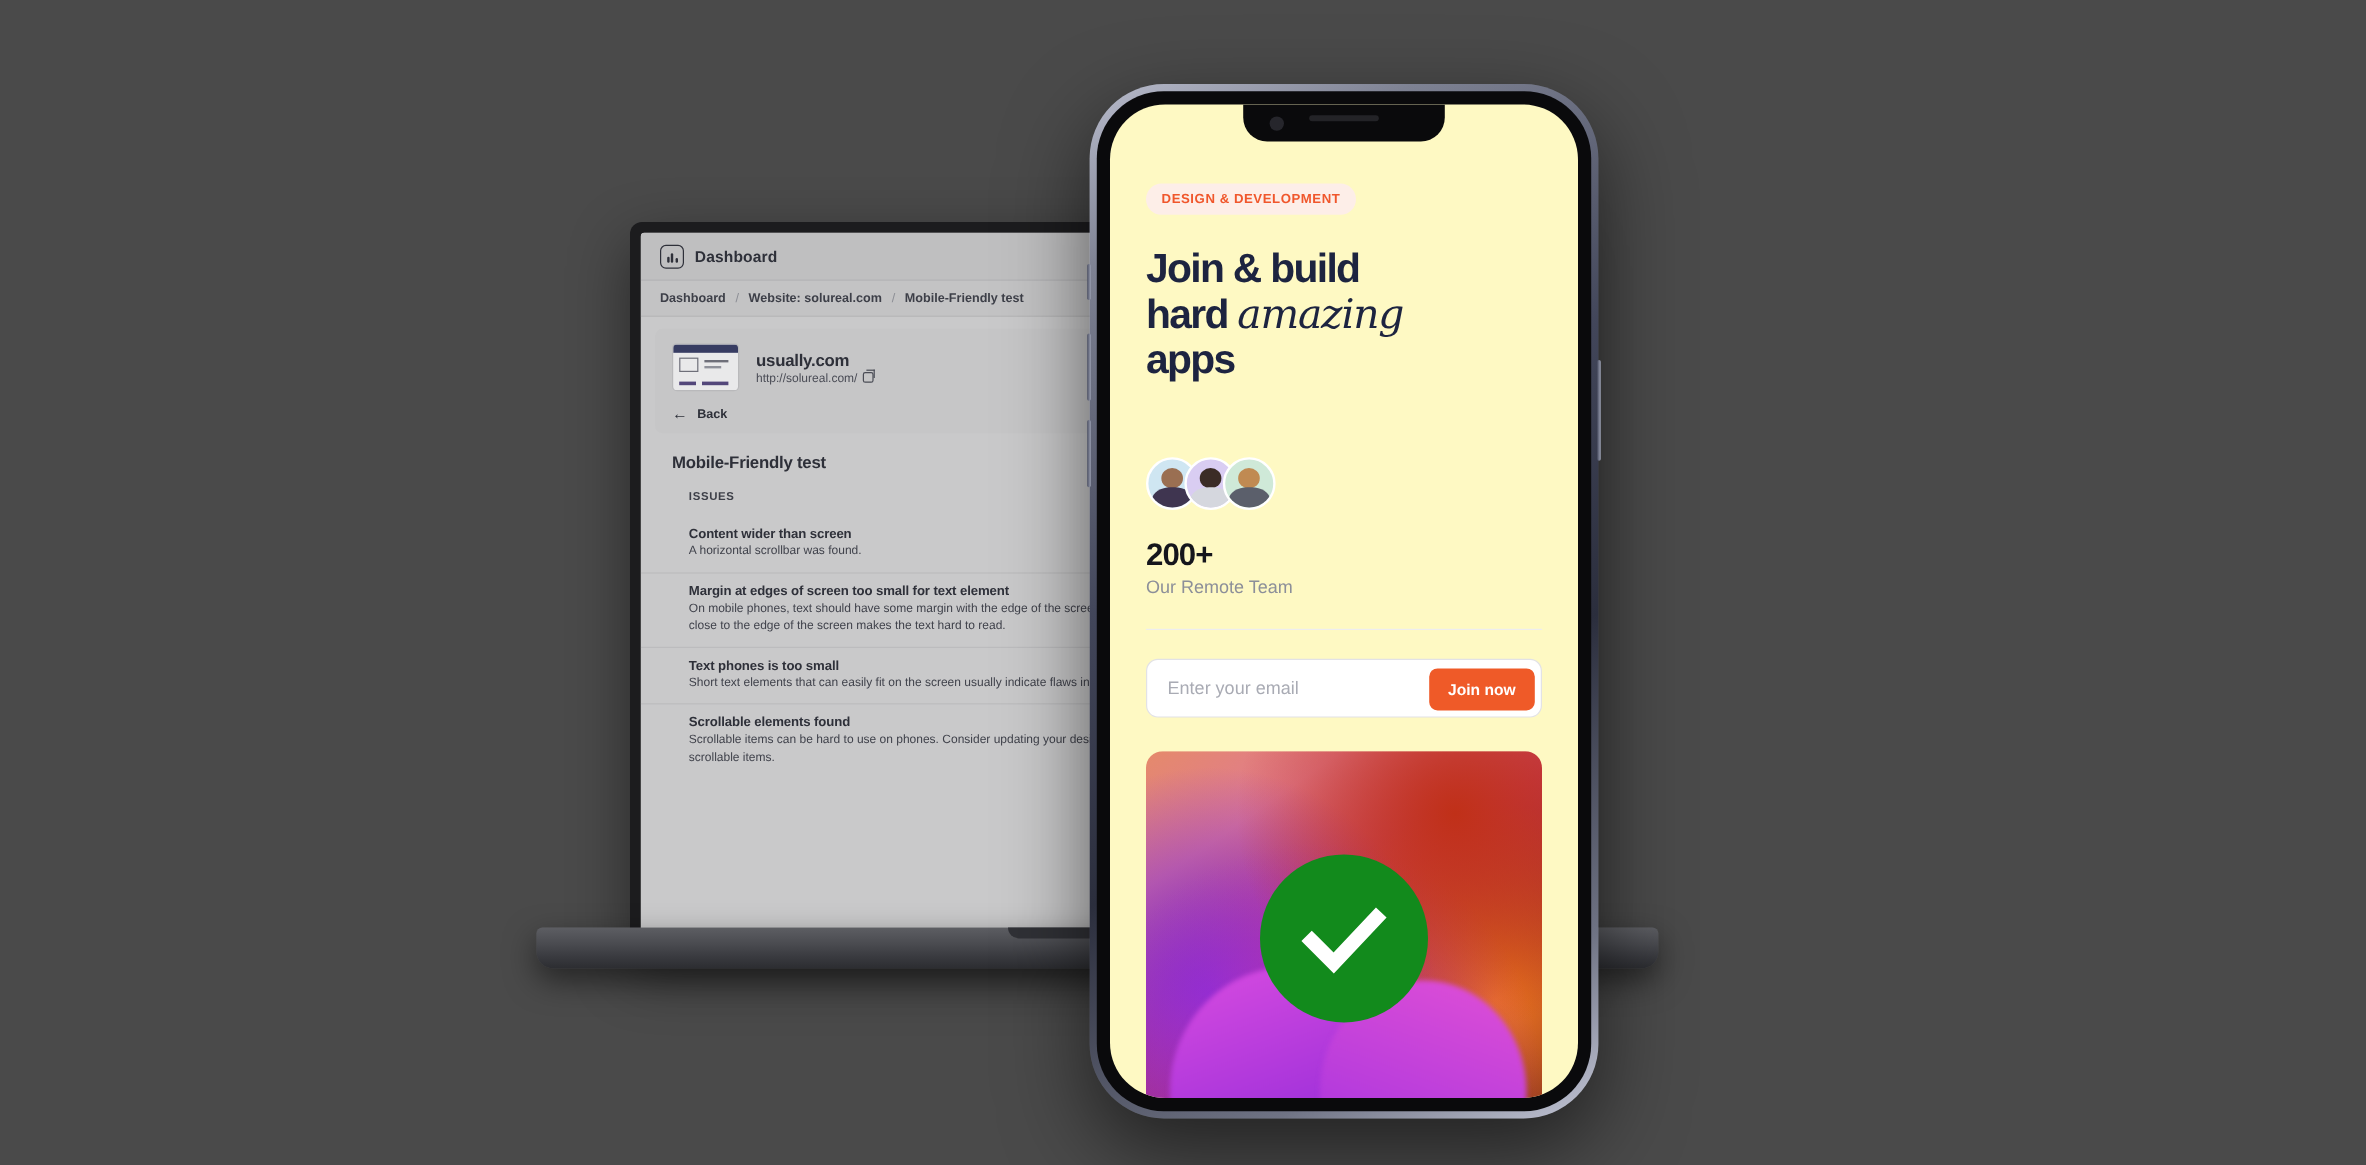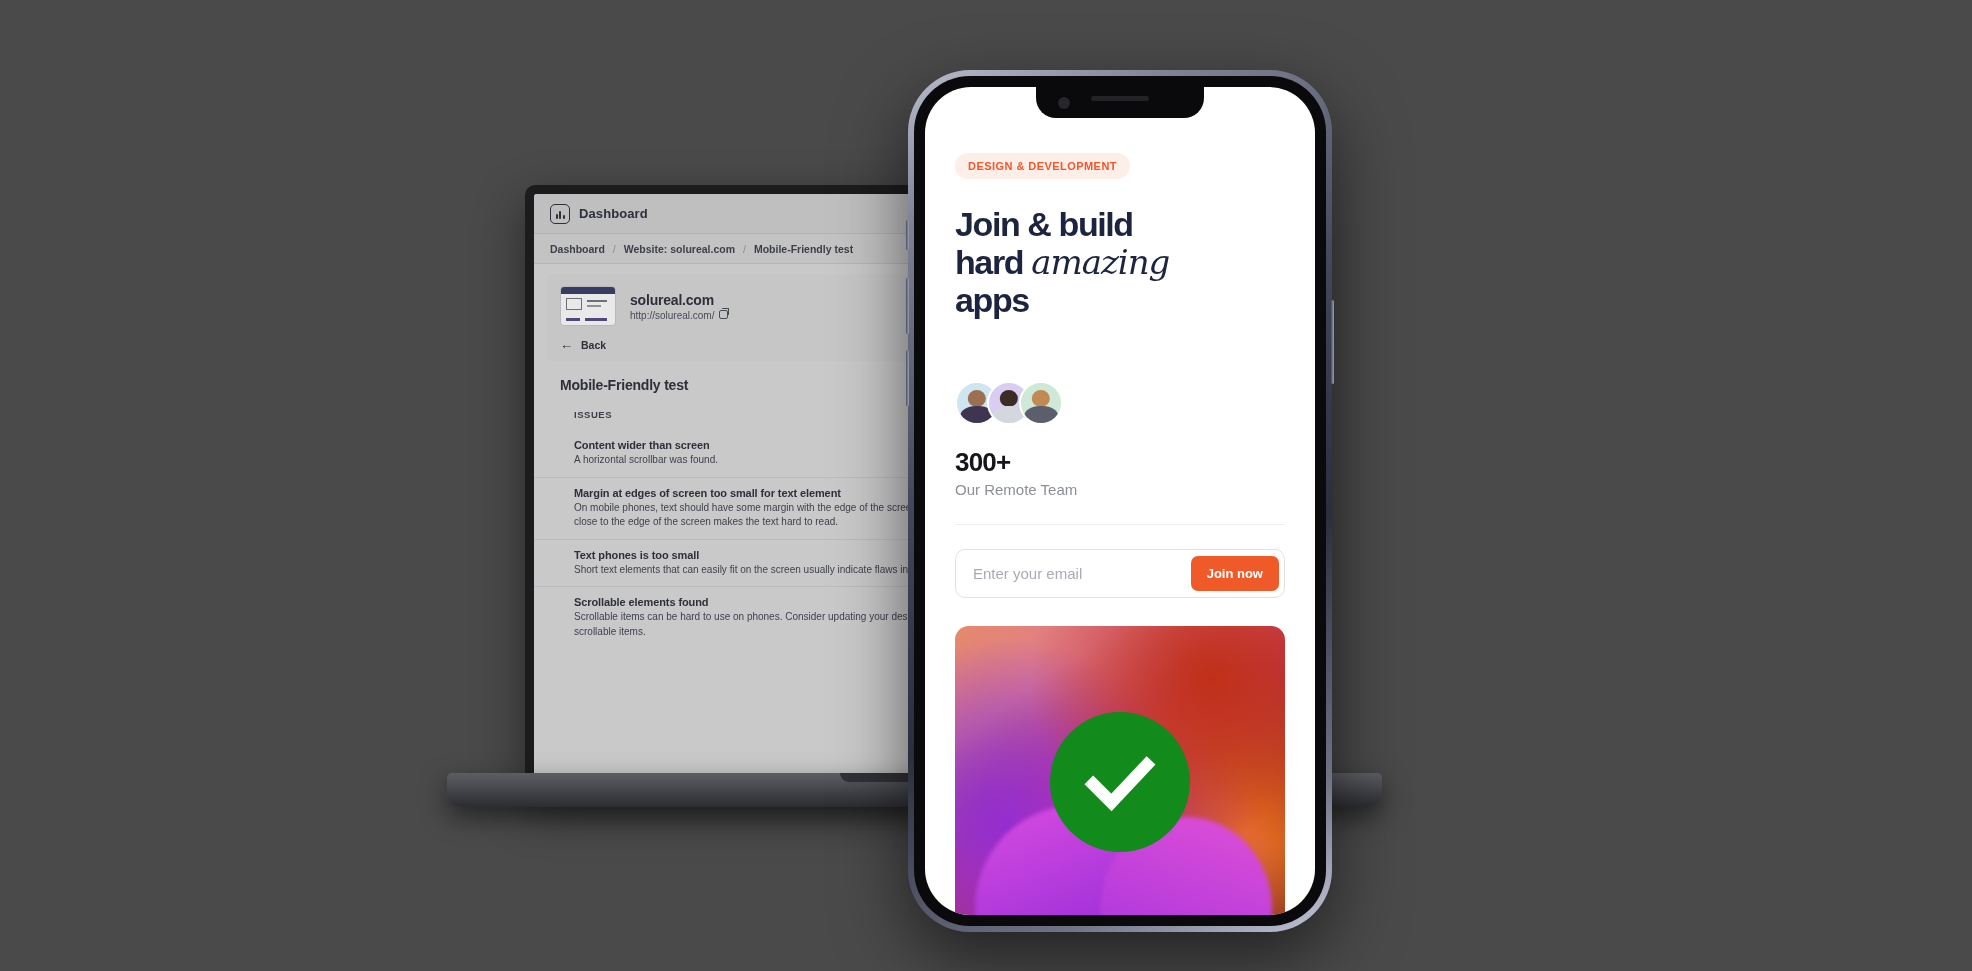--- a/index.html
+++ b/index.html
@@ -221,21 +221,21 @@
   .phone-inner {
     width: 100%; height: 100%;
     border-radius: 56px;
     background: #0a0a0c;
     padding: 11px;
     position: relative;
   }
   .phone-screen {
     width: 100%; height: 100%;
     border-radius: 46px;
-    background: #ffffff;
+    background: #fef9c3;
     overflow: hidden;
     position: relative;
   }
   .notch {
     position: absolute;
     top: 0; left: 50%;
     transform: translateX(-50%);
     width: 168px; height: 31px;
     background: #0a0a0c;
     border-radius: 0 0 20px 20px;
@@ -327,21 +327,21 @@
   .av.a3 .head { background: #c08a52; }
   .av.a3 .body { background: #5b5f6b; }
 
   .lp-stat-num { margin-top: 22px; font-size: 26px; font-weight: 700; color: #15161c; letter-spacing: -.8px; }
   .lp-stat-label { margin-top: 3px; font-size: 15px; color: #8c8f99; }
 
   .lp-divider { margin-top: 26px; height: 1px; background: #ededef; }
 
   .lp-form-wrap { padding: 24px 30px 0 30px; }
   .lp-form {
-    display: flex; align-items: center;
+    display: flex; align-items: flex-end;
     border: 1px solid #e2e2e6;
     border-radius: 10px;
     background: #fff;
     padding: 5px;
   }
   .lp-input {
     flex: 1 1 auto;
     border: none; outline: none;
     font-size: 15px;
     color: #2b3044;
@@ -442,21 +442,21 @@
                 <div class="site-row">
                   <div class="site-thumb">
                     <span class="t-head"></span>
                       <span class="t-l1"></span>
                       <span class="t-l2"></span>
                     <span class="t-l3"></span>
                       <span class="t-f1"></span>
                       <span class="t-f2"></span>
                   </div>
                   <div>
-                    <div class="site-name">solureal.com</div>
+                    <div class="site-name">usually.com</div>
                     <div class="site-url">
                       <span>http://solureal.com/</span>
                       <span class="ext-icon"></span>
                     </div>
                   </div>
                 </div>
                 <div class="back-row">
                   <span class="arrow-left">←</span>
                   <span>Back</span>
                 </div>
@@ -554,21 +554,21 @@
               <div class="av a2">
                   <span class="head"></span>
                   <span class="body"></span>
                 </div>
               <div class="av a3">
                   <span class="head"></span>
                   <span class="body"></span>
                 </div>
             </div>
 
-            <div class="lp-stat-num">300+</div>
+            <div class="lp-stat-num">200+</div>
             <div class="lp-stat-label">Our Remote Team</div>
 
             <div class="lp-divider"></div>
           </div>
 
           <div class="lp-form-wrap">
             <form class="lp-form">
               <input class="lp-input" type="text" placeholder="Enter your email" style="">
               <button class="lp-join" type="button">Join now</button>
             </form>

